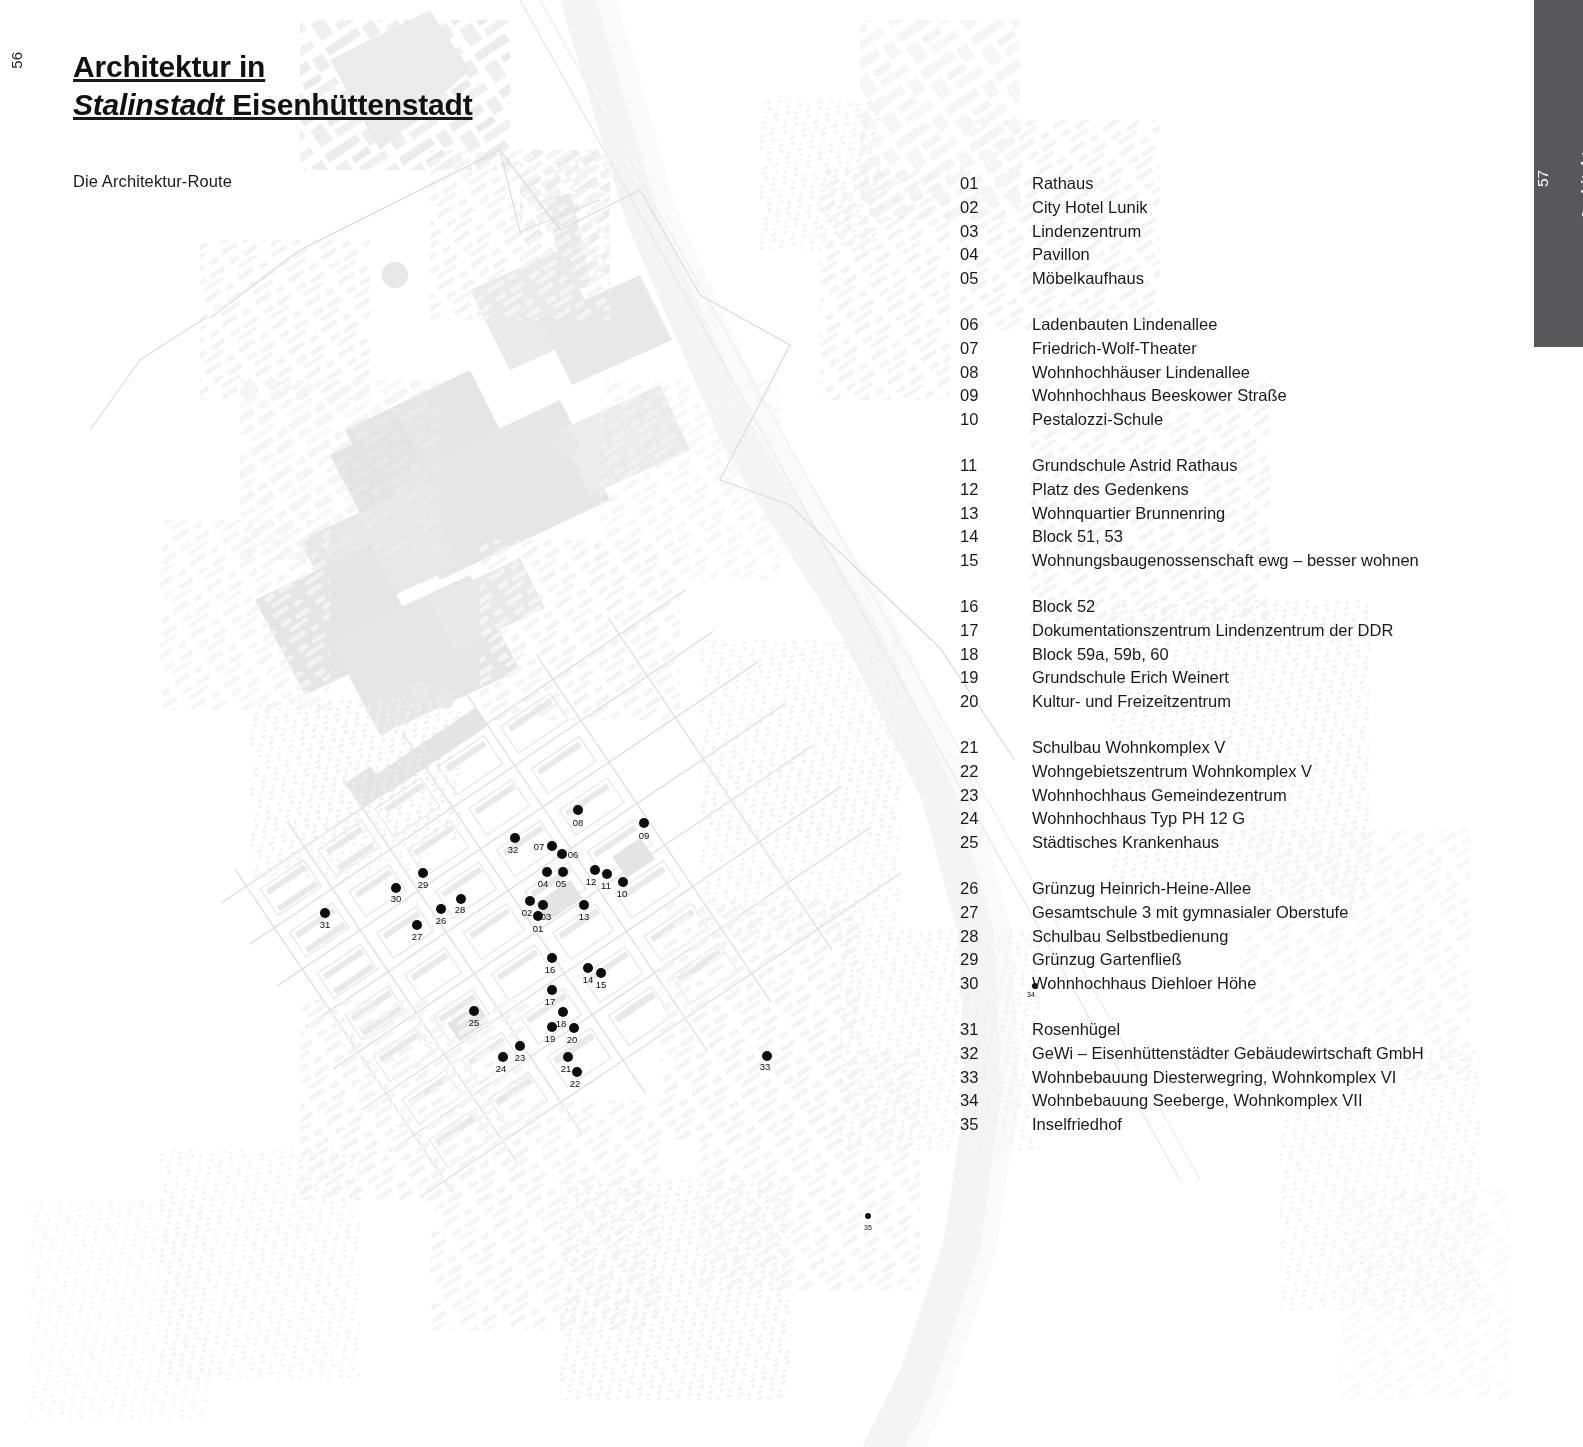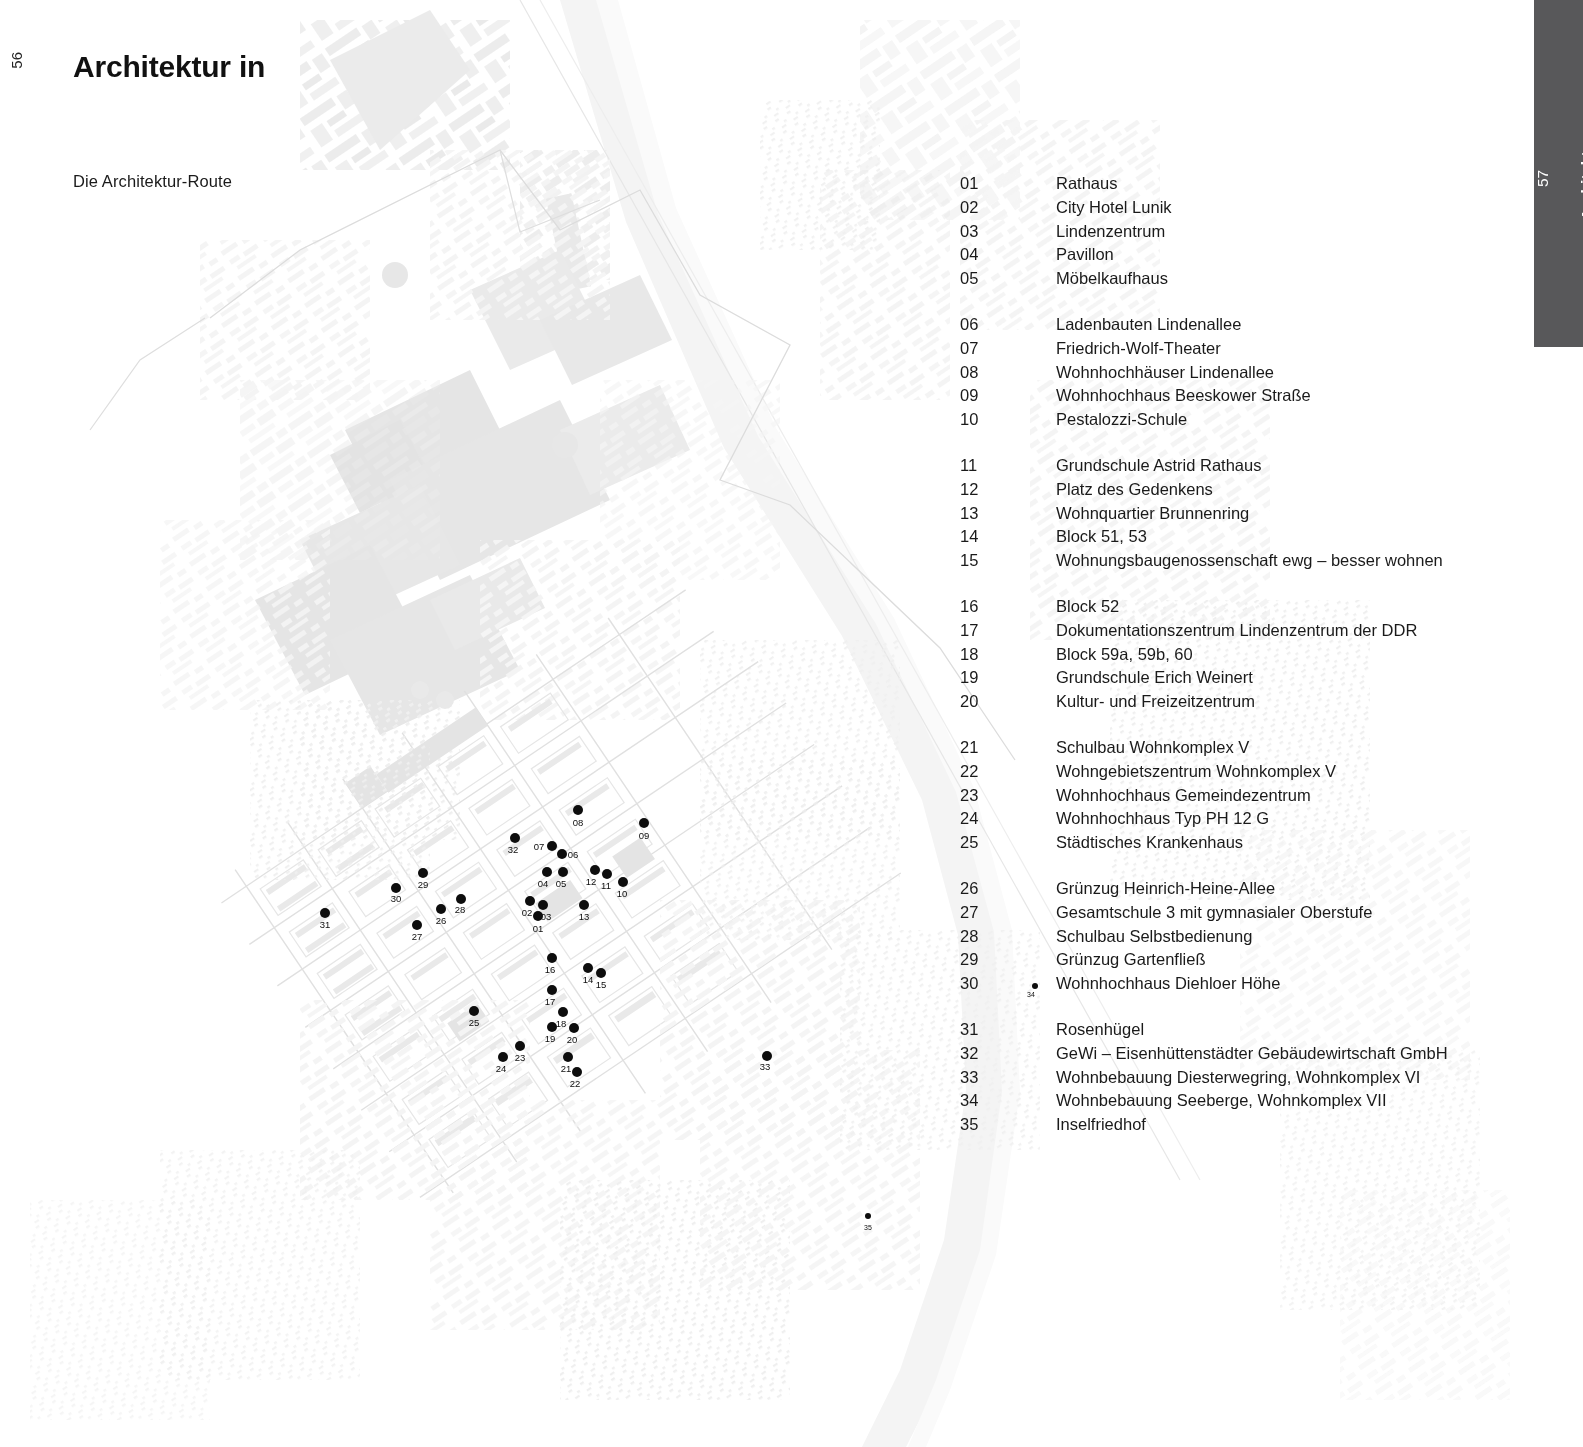--- a/index.html
+++ b/index.html
@@ -8,21 +8,21 @@
     font-family:"Liberation Sans", sans-serif;
     color:#1a1a1a;
   }
   .page{position:absolute;inset:0;background:#fff;}
 
   
   #map-layer{position:absolute;left:0;top:0;width:1534px;height:1447px;overflow:hidden;}
   #map-svg{position:absolute;left:0;top:0;}
 
   
-  #title-block{position:absolute;left:73px;top:48px;width:700px;}
+  #title-block{position:absolute;left:73px;top:48px;width:700px;text-decoration:underline;}
   .title-line{
     font-size:30px;line-height:38px;font-weight:700;letter-spacing:-0.2px;
     color:#111;white-space:nowrap;
   }
   .title-italic{font-style:italic;font-weight:700;}
   #subtitle{
     position:absolute;left:73px;top:172px;
     font-size:16.5px;color:#1a1a1a;font-weight:400;letter-spacing:0.1px;text-align:center;
   }
 
@@ -30,21 +30,21 @@
   #legend{position:absolute;left:960px;top:172px;width:540px;}
   .legend-group{margin-bottom:22px;}
   .legend-row{
     display:flex;align-items:baseline;height:23.8px;line-height:23.8px;
     white-space:nowrap;
   }
   .legend-num{
     width:72px;flex:0 0 72px;font-size:16.5px;color:#1a1a1a;
     font-variant-numeric:tabular-nums;
   }
-  .legend-label{font-size:16.5px;color:#1a1a1a;margin-left:24px;}
+  .legend-label{font-size:16.5px;color:#1a1a1a;}
   #page-left-inner{position:absolute;left:8px;top:52px;
     font-size:15px;color:#222;writing-mode:vertical-rl;
     transform:rotate(180deg);}
   #side-tab{
     position:absolute;right:0;top:0;width:49px;height:347px;
     background:#58585a;
   }
   .tab-stack{position:absolute;right:0;top:18px;width:49px;height:320px;
     writing-mode:vertical-rl;transform:rotate(180deg);
     display:flex;flex-direction:column;align-items:center;
@@ -426,20 +426,23 @@
           <g>
             <circle cx="868" cy="1216" r="3" class="marker-dot"></circle>
             <text x="868" y="1230" class="marker-label sm">35</text>
           </g>
         </g>
     </svg>
   </div>
 
   <div id="title-block">
     <div class="title-line">Architektur in</div>
+    <div class="title-line">
+      <span class="title-italic">Stalinstadt</span><span>&nbsp;</span><span>Eisenhüttenstadt</span>
+    </div>
   </div>
 
   <div id="subtitle">Die Architektur-Route</div>
 
   <div id="legend">
       <div class="legend-group">
         <div class="legend-row">
           <span class="legend-num">01</span>
           <span class="legend-label">Rathaus</span>
         </div>

